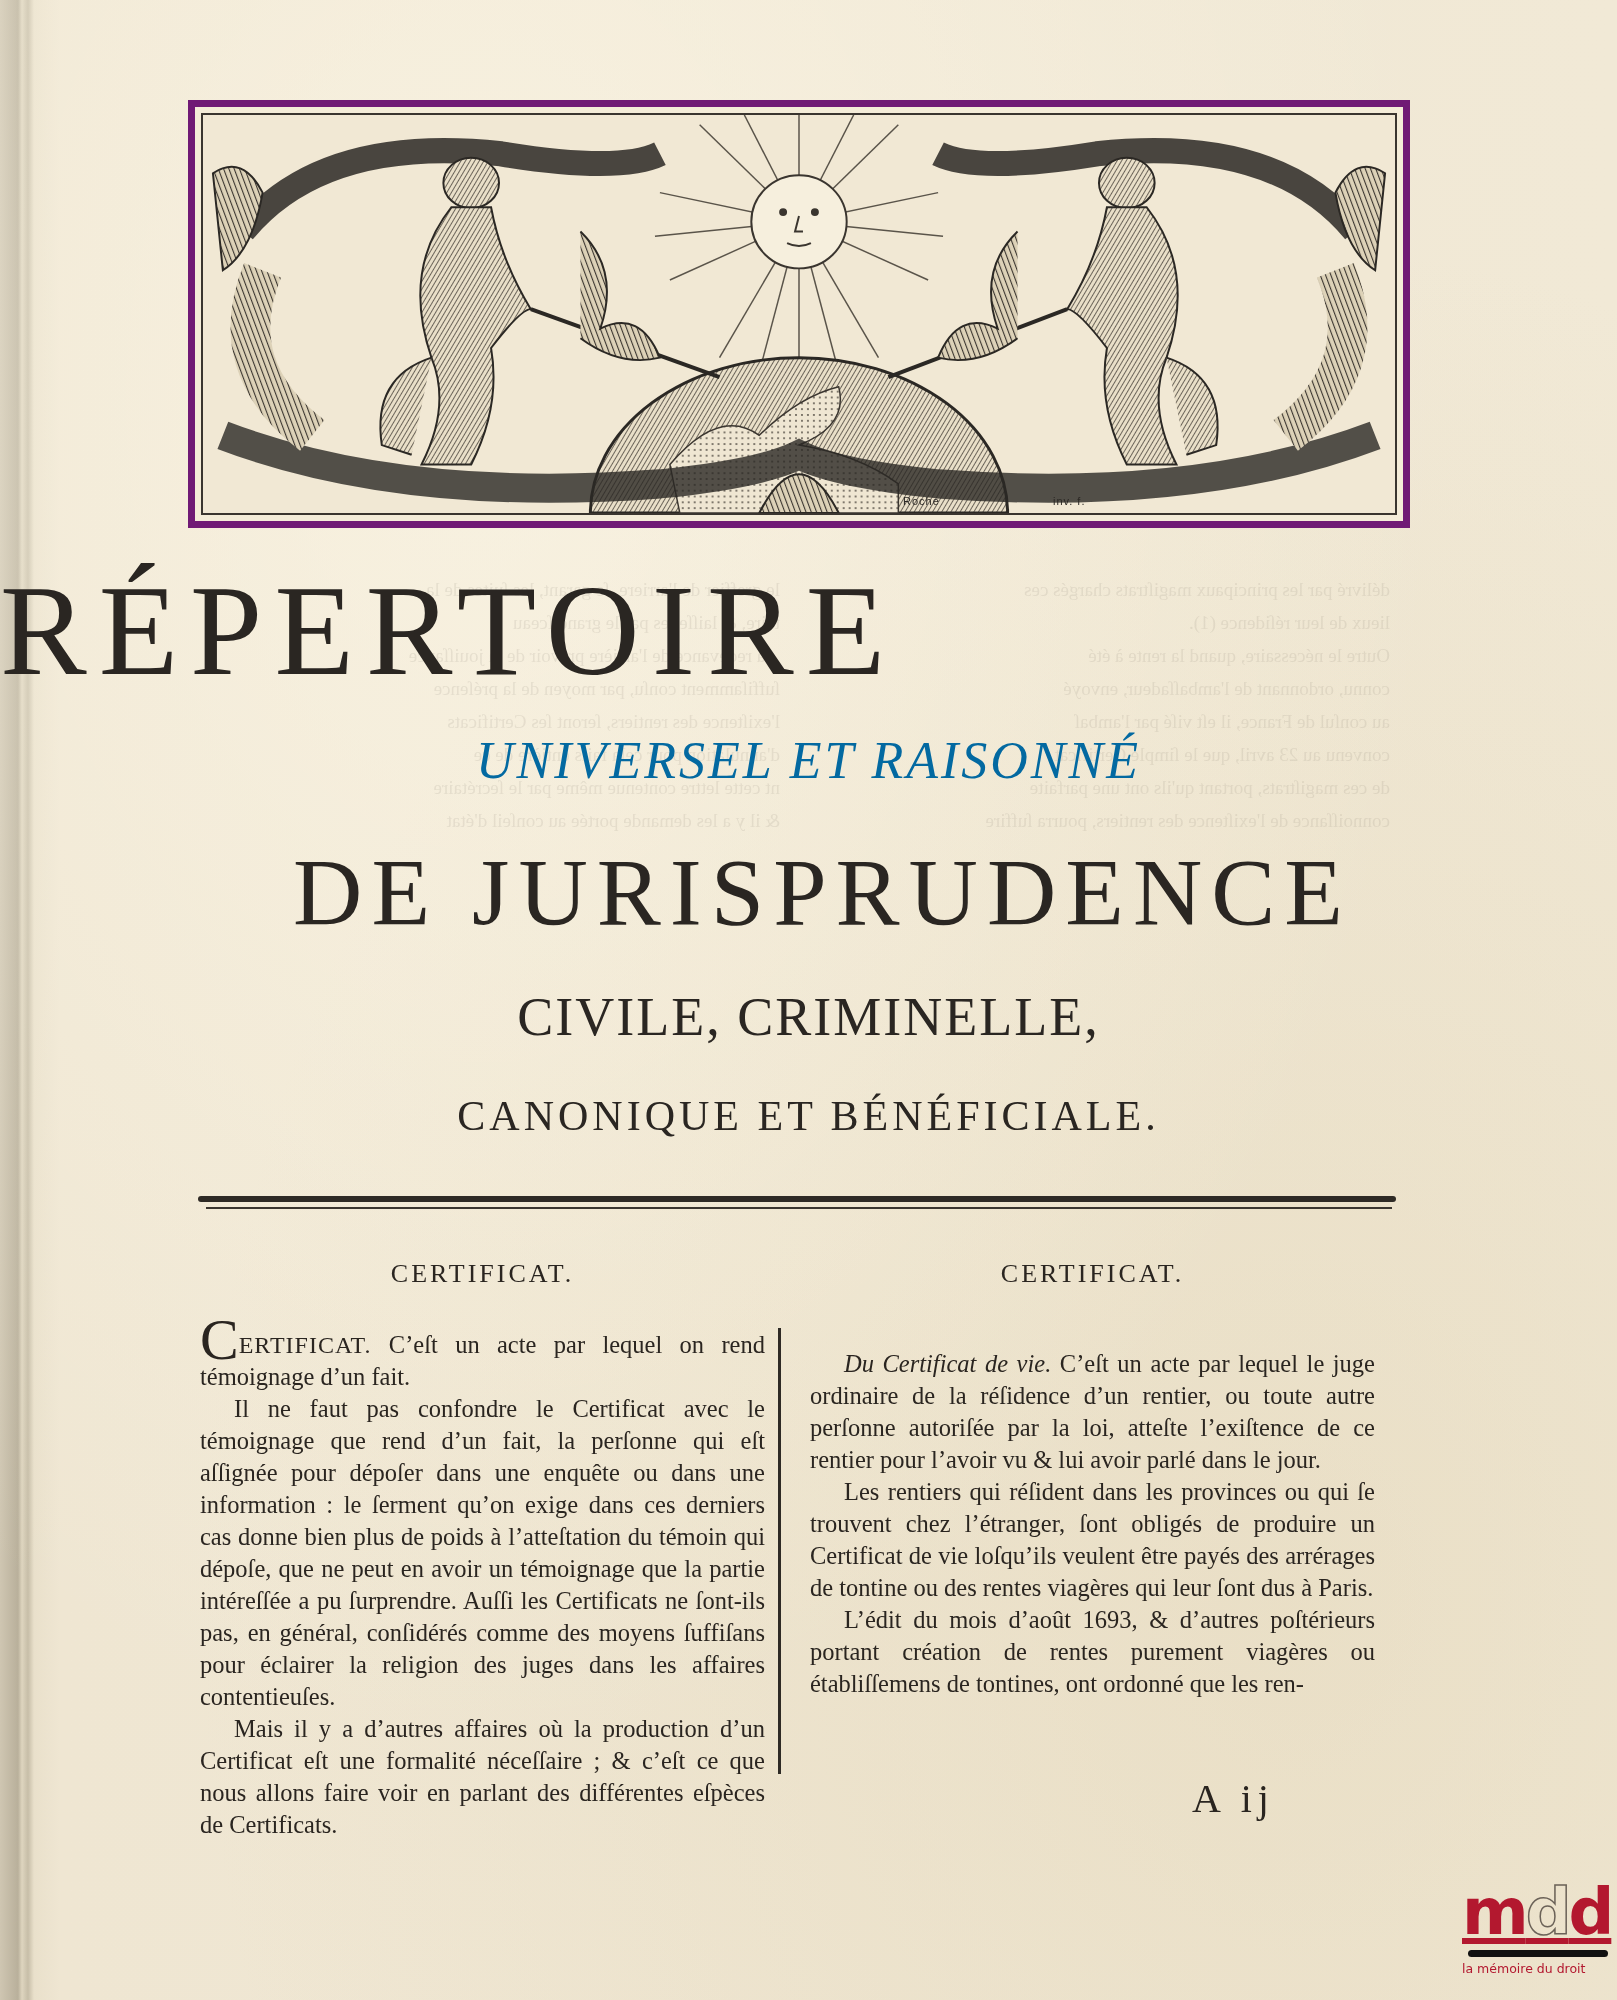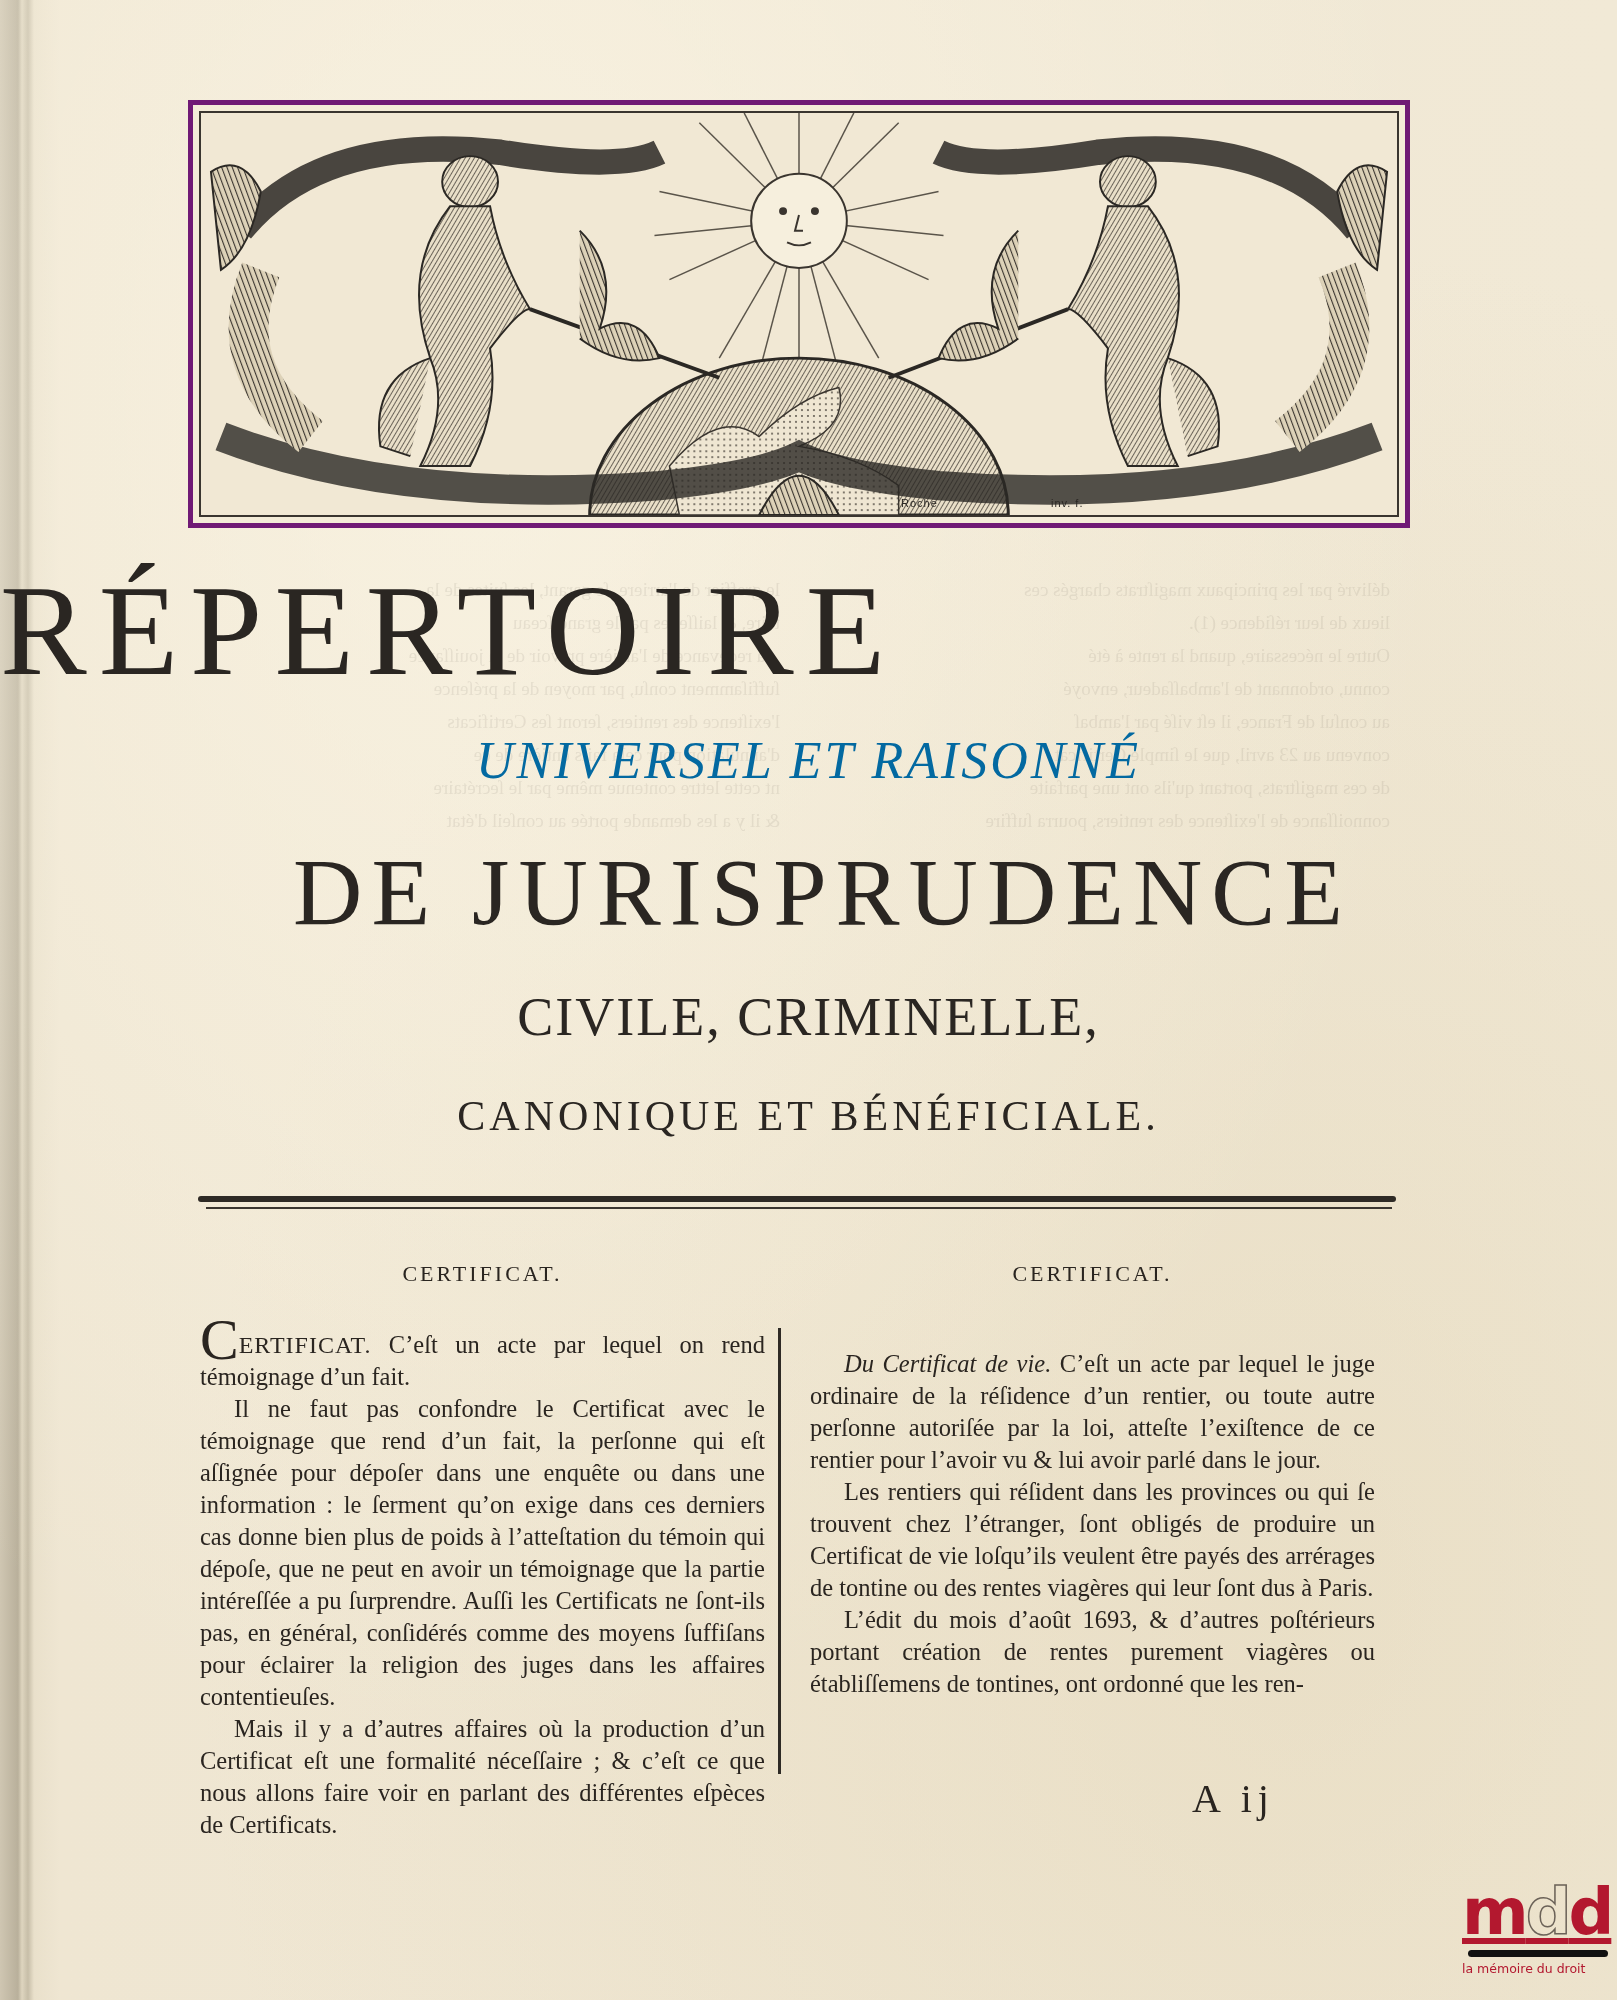--- a/index.html
+++ b/index.html
@@ -17,21 +17,21 @@
       linear-gradient(90deg, #cfc6b2 0px, #b9b09b 18px, #ded5bf 22px, #c7bea8 28px, #e9e0cb 34px, #efe6d2 60px, #f1e9d6 100%);
   }
   .bleed {
     position: absolute; color: rgba(90,80,65,0.10); font-size: 19px; line-height: 33px;
     white-space: pre; overflow: hidden; pointer-events: none;
     transform: scaleX(-1);
   }
   
   .engraving {
     position: absolute; left: 188px; top: 100px; width: 1222px; height: 428px;
-    border: 5px solid #701a75; box-sizing: border-box; background: #f4ecd8;
+    border: 7px solid #701a75; box-sizing: border-box; background: #f4ecd8;
   }
   .engraving .inner {
     position: absolute; inset: 6px; border: 2px solid #3a352f; overflow: hidden;
   }
   .engraving svg { width: 100%; height: 100%; display: block; }
   .signature {
     position: absolute; bottom: 6px; font-size: 11px; letter-spacing: 1px; color: #2b2824;
     font-family: "Liberation Sans", sans-serif;
   }
   
@@ -62,21 +62,21 @@
   .rule-thin {
     position: absolute; left: 206px; width: 1186px; top: 1207px; height: 2px; background: #3a352f;
   }
   .col {
     position: absolute; top: 1258px; width: 565px;
     font-size: 24.5px; line-height: 32px; text-align: justify; color: #2a2520;
   }
   .col.left { left: 200px; }
   .col.right { left: 810px; }
   .col-head {
-    text-align: center; font-size: 22px; letter-spacing: 3px; margin-bottom: 22px; height: 40px;
+    text-align: center; font-size: 26px; letter-spacing: 3px; margin-bottom: 22px; height: 40px;
   }
   .right .col-head { margin-bottom: 50px; }
   .col p { margin: 0; text-indent: 34px; }
   .col p.first { text-indent: 0; }
   .dropcap { font-size: 58px; line-height: 40px; float: none; vertical-align: -6px; letter-spacing: 0; }
   .smallcaps { font-size: 24px; letter-spacing: 1px; }
   em { font-style: italic; }
   .divider {
     position: absolute; left: 778px; top: 1328px; width: 3px; height: 446px; background: #2e2a25;
   }

